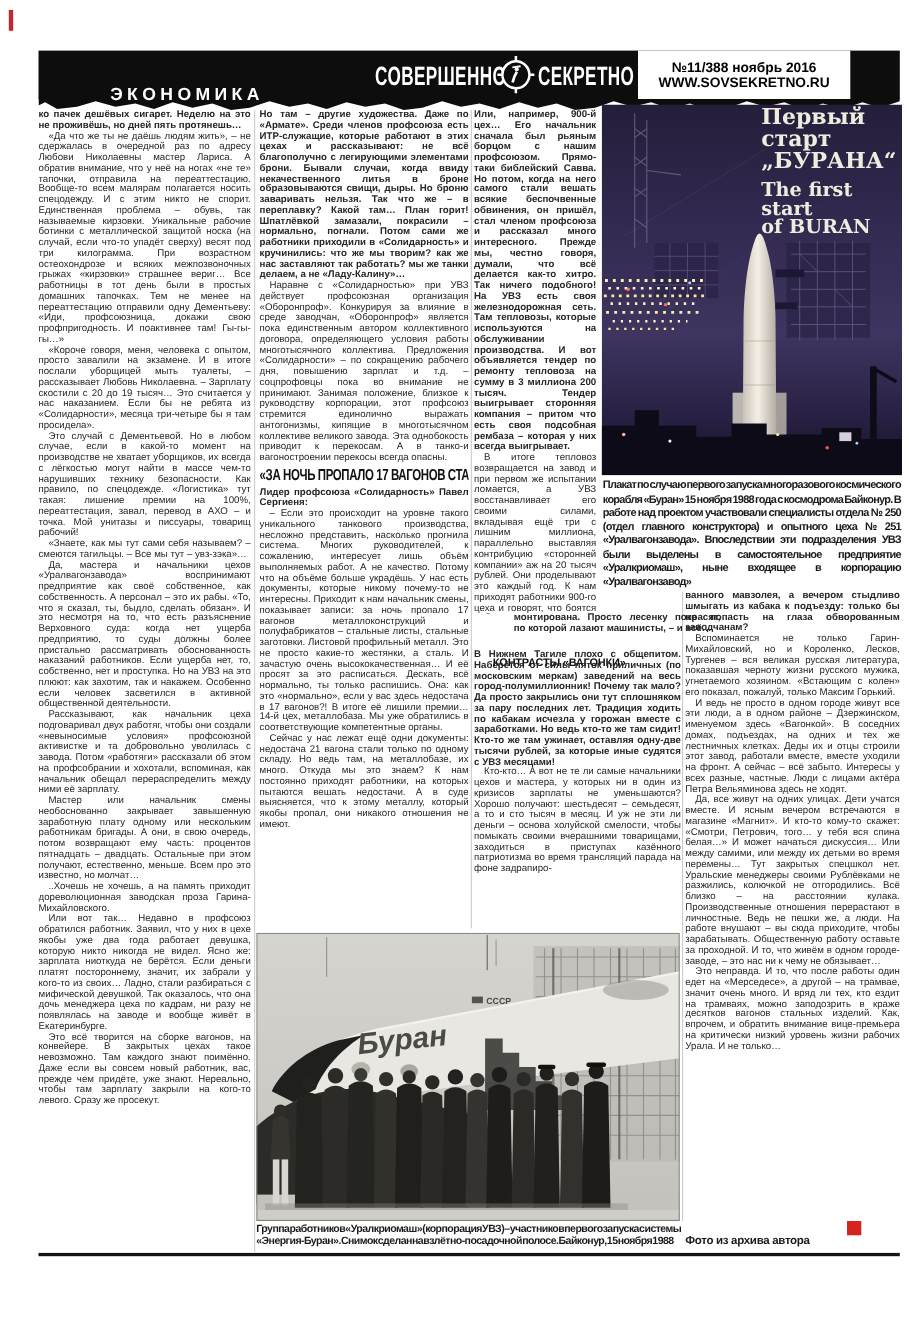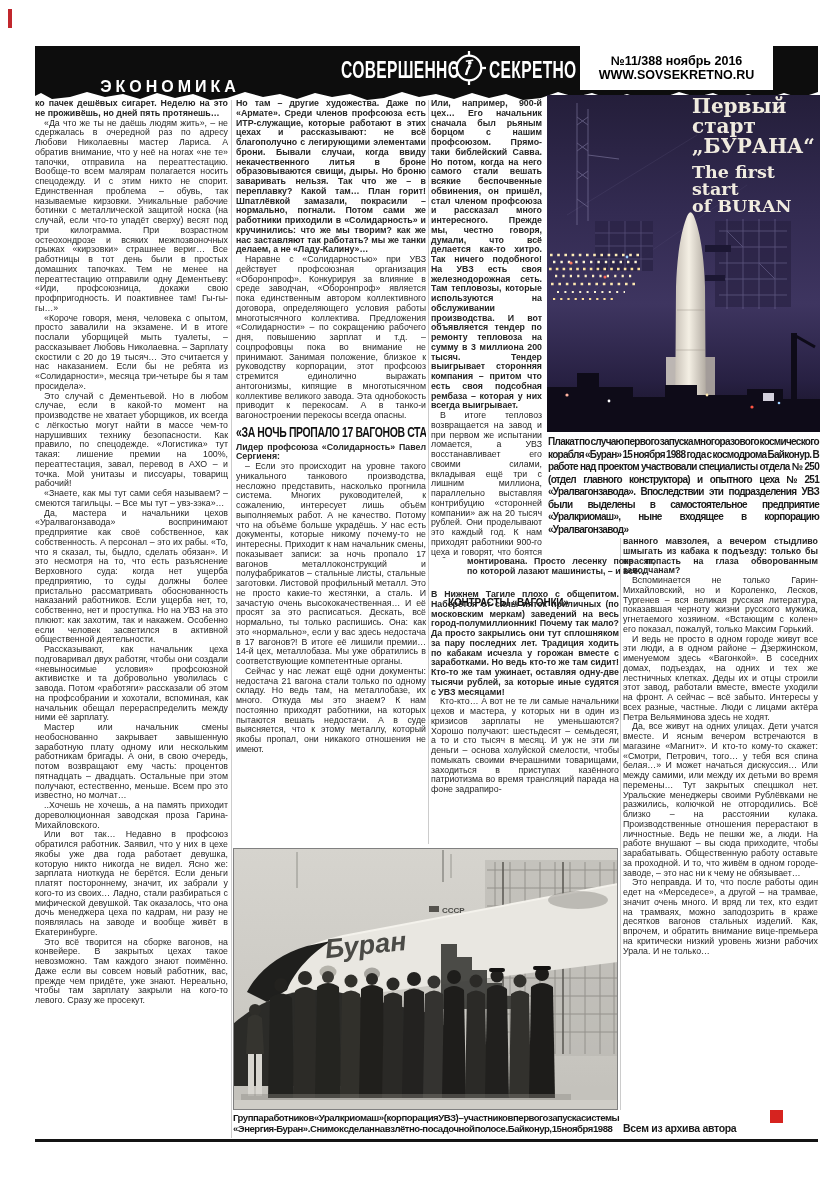--- a/index.html
+++ b/index.html
@@ -366,17 +366,17 @@
           <circle cx="309" cy="126" r="7" fill="#1d1c1a"></circle>
           <rect x="300" y="118" width="18" height="4" rx="2" fill="#121110"></rect>
           <path d="M296,250 L298,139 Q309,131 320,139 L322,250 Z" fill="#1d1c1a"></path>
         </g>
       <rect x="8" y="246" width="330" height="6" fill="#8a8880" opacity="0.4"></rect>
     </g>
     <rect x="0.5" y="0.5" width="384" height="261" fill="none" stroke="#808080"></rect>
   </svg>
   <div class="photo-caption">Группа работников «Уралкриомаш» (корпорация УВЗ) – участников первого запуска системы «Энергия-Буран». Снимок сделан на взлётно-посадочной полосе. Байконур, 15 ноября 1988</div>
 
-  <div class="credit">Всем из архива автора</div>
+  <div class="credit">Фото из архива автора</div>
   <div class="end-mark"></div>
   <div class="bottom-rule"></div>
 
 </div>
 
 </body></html>

